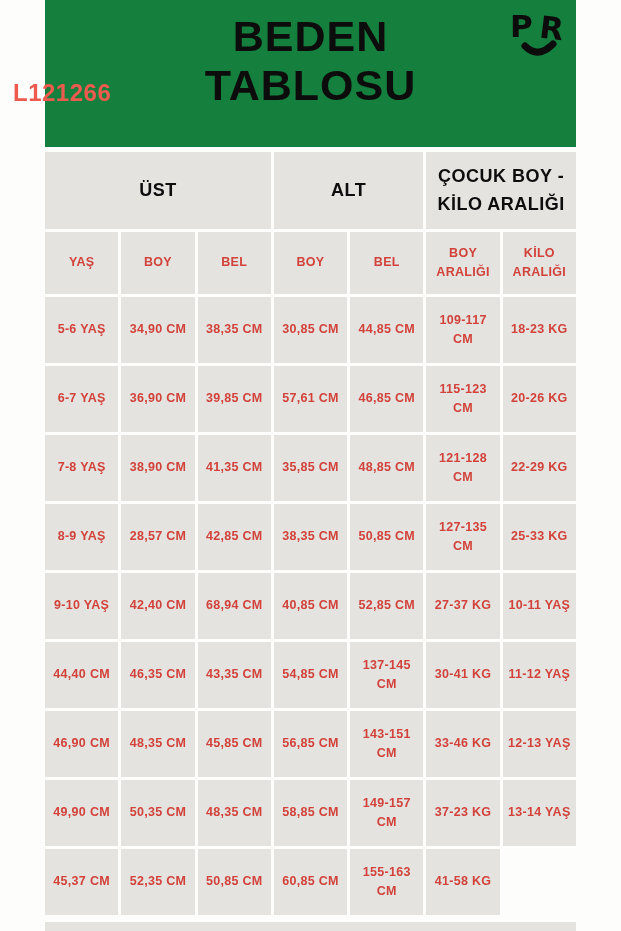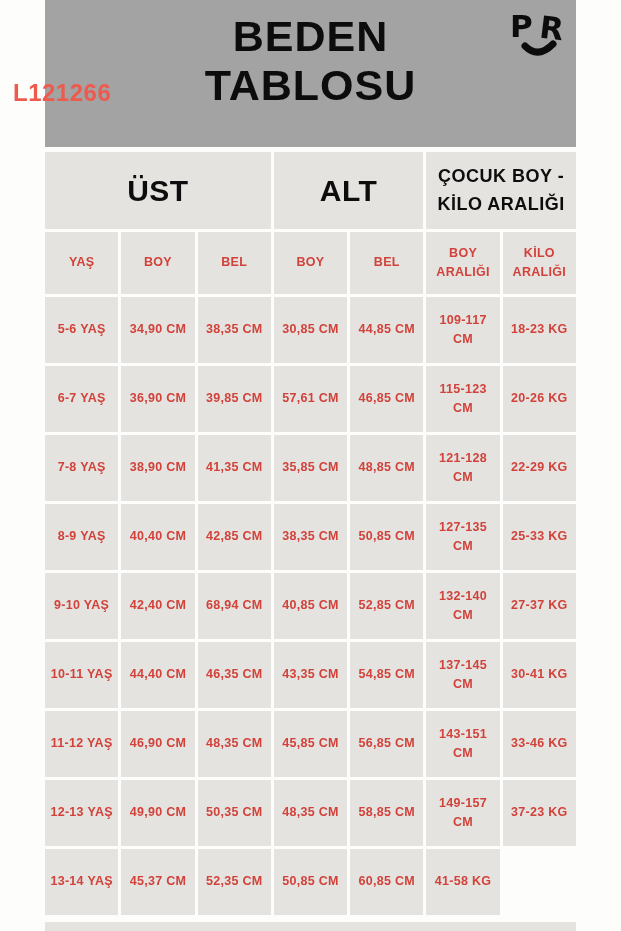--- a/index.html
+++ b/index.html
@@ -11,21 +11,21 @@
   }
   .page {
     position:relative; width:621px; height:931px;
     background:#fdfdfc; overflow:hidden;
   }
 
   
   .header-panel {
     position:absolute; left:45px; top:0;
     width:531px; height:147px;
-    background:#a3a3a3;
+    background:#15803d;
   }
   .title {
     padding-top:12px;
     text-align:center;
     font-size:43px; font-weight:800;
     letter-spacing:1px; line-height:1.15;
     color:#0c0c0c;
   }
   .product-code {
     position:absolute; left:13px; top:79px;
@@ -49,21 +49,21 @@
     gap:3px;
   }
   .cell {
     background:#e4e3e0;
     display:flex; align-items:center; justify-content:center;
     text-align:center;
   }
   .span3 { grid-column:span 3; }
   .span2 { grid-column:span 2; }
   .group-label {
-    font-size:30px; font-weight:800;
+    font-size:18px; font-weight:800;
     letter-spacing:0.5px; color:#0d0d0d;
   }
   .group-label.small {
     font-size:18px; line-height:1.55;
     padding:0 9px;
     text-align:center;
   }
   .red-text {
     color:#d2423a;
     font-size:12.5px; font-weight:700;
@@ -195,21 +195,21 @@
         <span class="red-text">121-128 CM</span>
       </div>
     <div class="cell">
         <span class="red-text">22-29 KG</span>
       </div>
 
     <div class="cell">
         <span class="red-text">8-9 YAŞ</span>
       </div>
     <div class="cell">
-        <span class="red-text">40,40 CM</span>
+        <span class="red-text">28,57 CM</span>
       </div>
     <div class="cell">
         <span class="red-text">42,85 CM</span>
       </div>
     <div class="cell">
         <span class="red-text">38,35 CM</span>
       </div>
     <div class="cell">
         <span class="red-text">50,85 CM</span>
       </div>
@@ -229,23 +229,20 @@
     <div class="cell">
         <span class="red-text">68,94 CM</span>
       </div>
     <div class="cell">
         <span class="red-text">40,85 CM</span>
       </div>
     <div class="cell">
         <span class="red-text">52,85 CM</span>
       </div>
     <div class="cell">
-        <span class="red-text">132-140 CM</span>
-      </div>
-    <div class="cell">
         <span class="red-text">27-37 KG</span>
       </div>
 
     <div class="cell">
         <span class="red-text">10-11 YAŞ</span>
       </div>
     <div class="cell">
         <span class="red-text">44,40 CM</span>
       </div>
     <div class="cell">
@@ -317,20 +314,23 @@
     <div class="cell">
         <span class="red-text">52,35 CM</span>
       </div>
     <div class="cell">
         <span class="red-text">50,85 CM</span>
       </div>
     <div class="cell">
         <span class="red-text">60,85 CM</span>
       </div>
     <div class="cell">
+        <span class="red-text">155-163 CM</span>
+      </div>
+    <div class="cell">
         <span class="red-text">41-58 KG</span>
       </div>
 
   </div>
 
   <div class="bottom-strip"></div>
 
 </div>
 
 </body></html>

